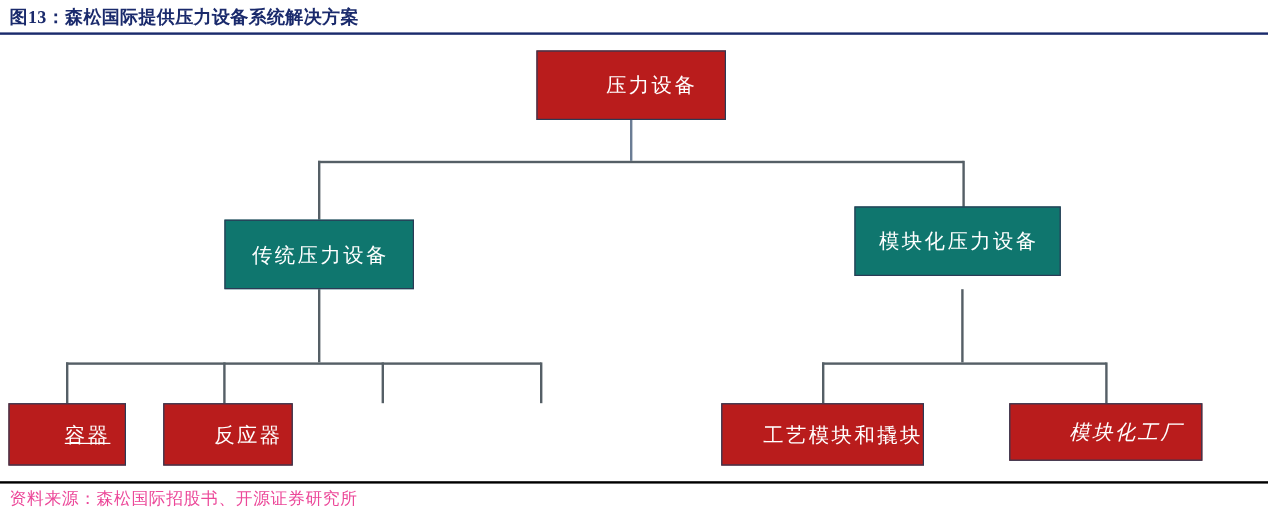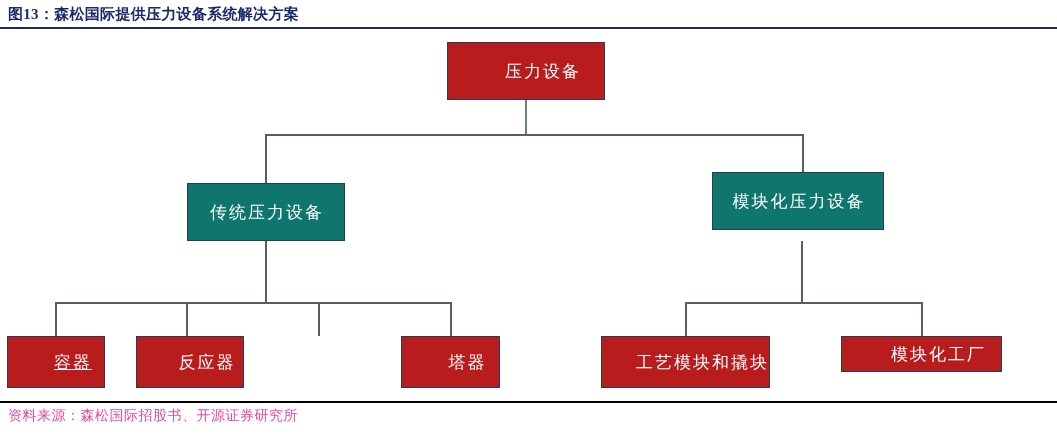--- a/index.html
+++ b/index.html
@@ -130,22 +130,21 @@
     <div class="conn v" style="left:801px; top:211px; height:61px;"></div>
     <div class="conn h" style="left:685px; top:272px; width:237px;"></div>
     <div class="conn v" style="left:685px; top:272px; height:34px;"></div>
     <div class="conn v" style="left:921px; top:272px; height:34px;"></div>
 
     <div class="node blue" style="left:7px; top:306px; width:98px; height:52px;text-decoration:underline;">容器</div>
 
     <div class="node blue" style="left:136px; top:306px; width:108px; height:52px;text-align:right;">反应器</div>
 
 
-    <div class="node blue" style="left:401px; top:306px; width:99px; height:52px;">塔器</div>
 
     <div class="node blue" style="left:601px; top:306px; width:169px; height:52px;">工艺模块和撬块</div>
 
-    <div class="node blue" style="left:841px; top:306px; width:161px; height:36px;">模块化工厂</div>
+    <div class="node blue" style="left:841px; top:306px; width:161px; height:48px;font-style:italic;">模块化工厂</div>
   </div>
 
   <div class="footer-rule"></div>
   <div class="footer-note">资料来源：森松国际招股书、开源证券研究所</div>
 </div>
 
 </body></html>

